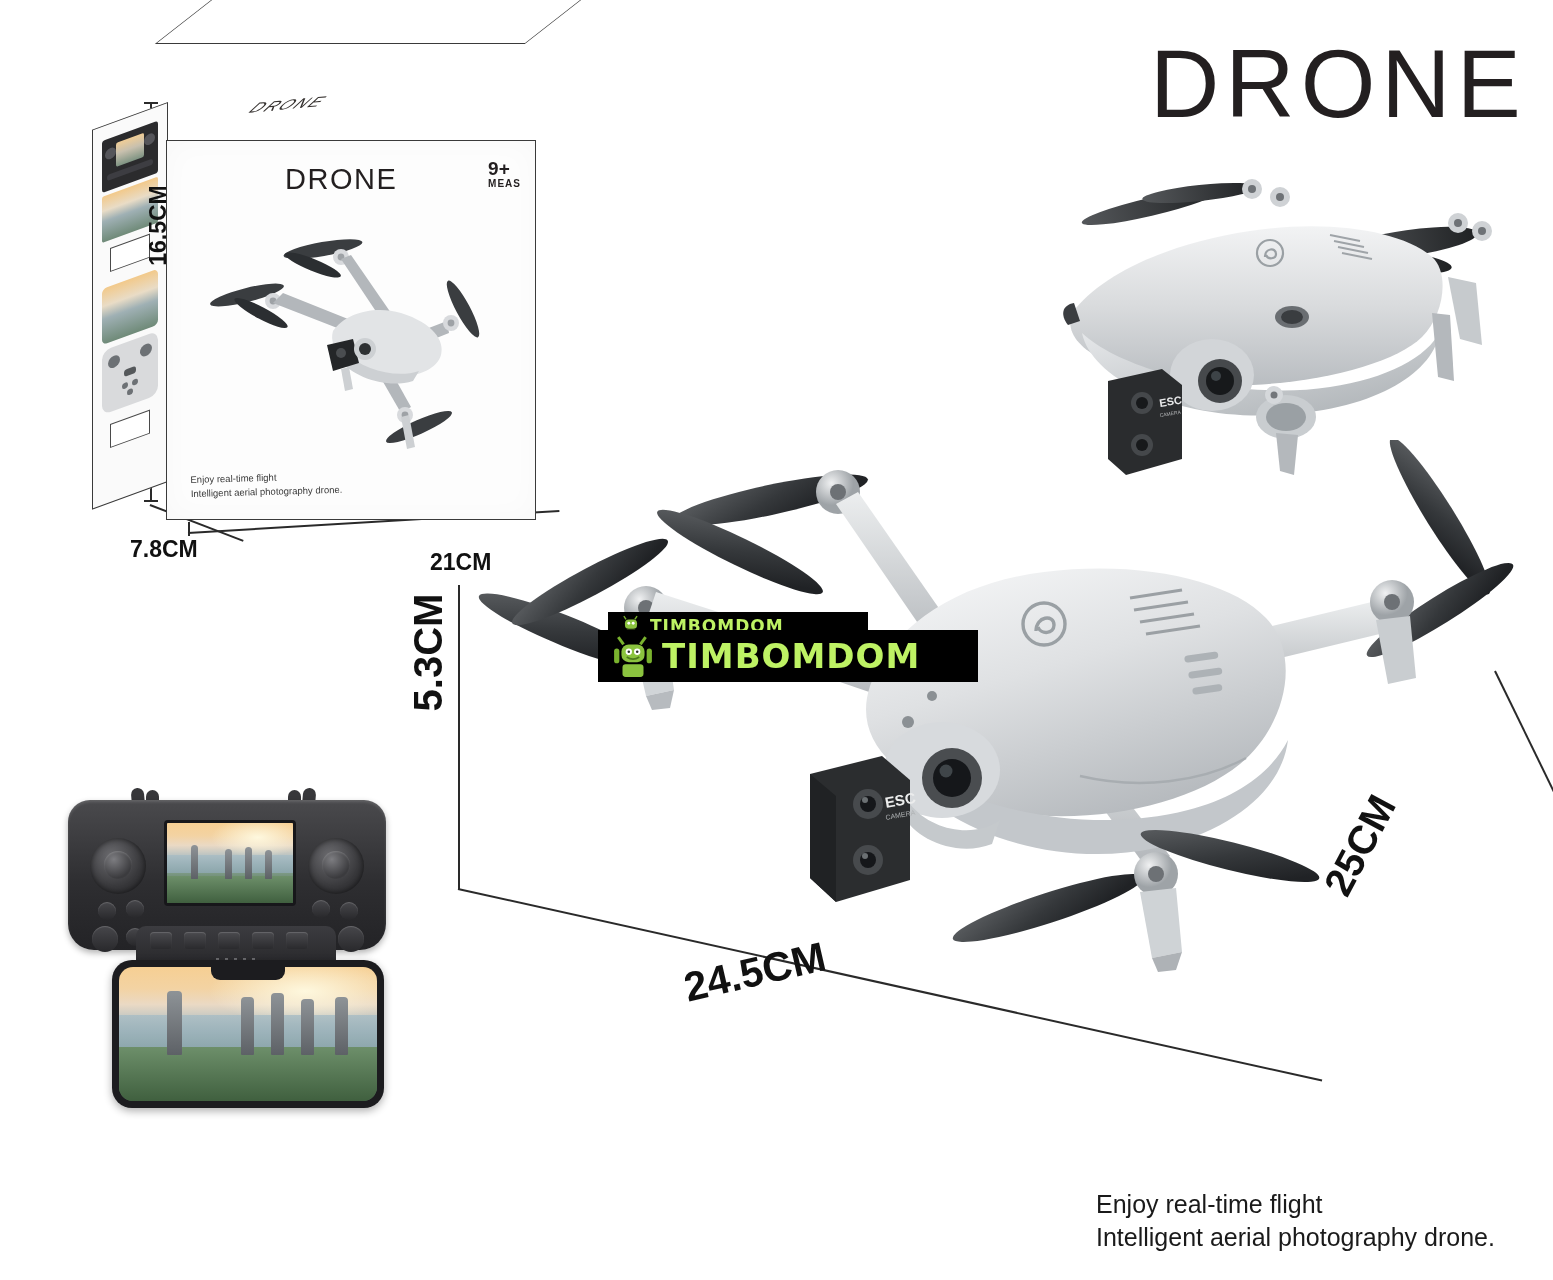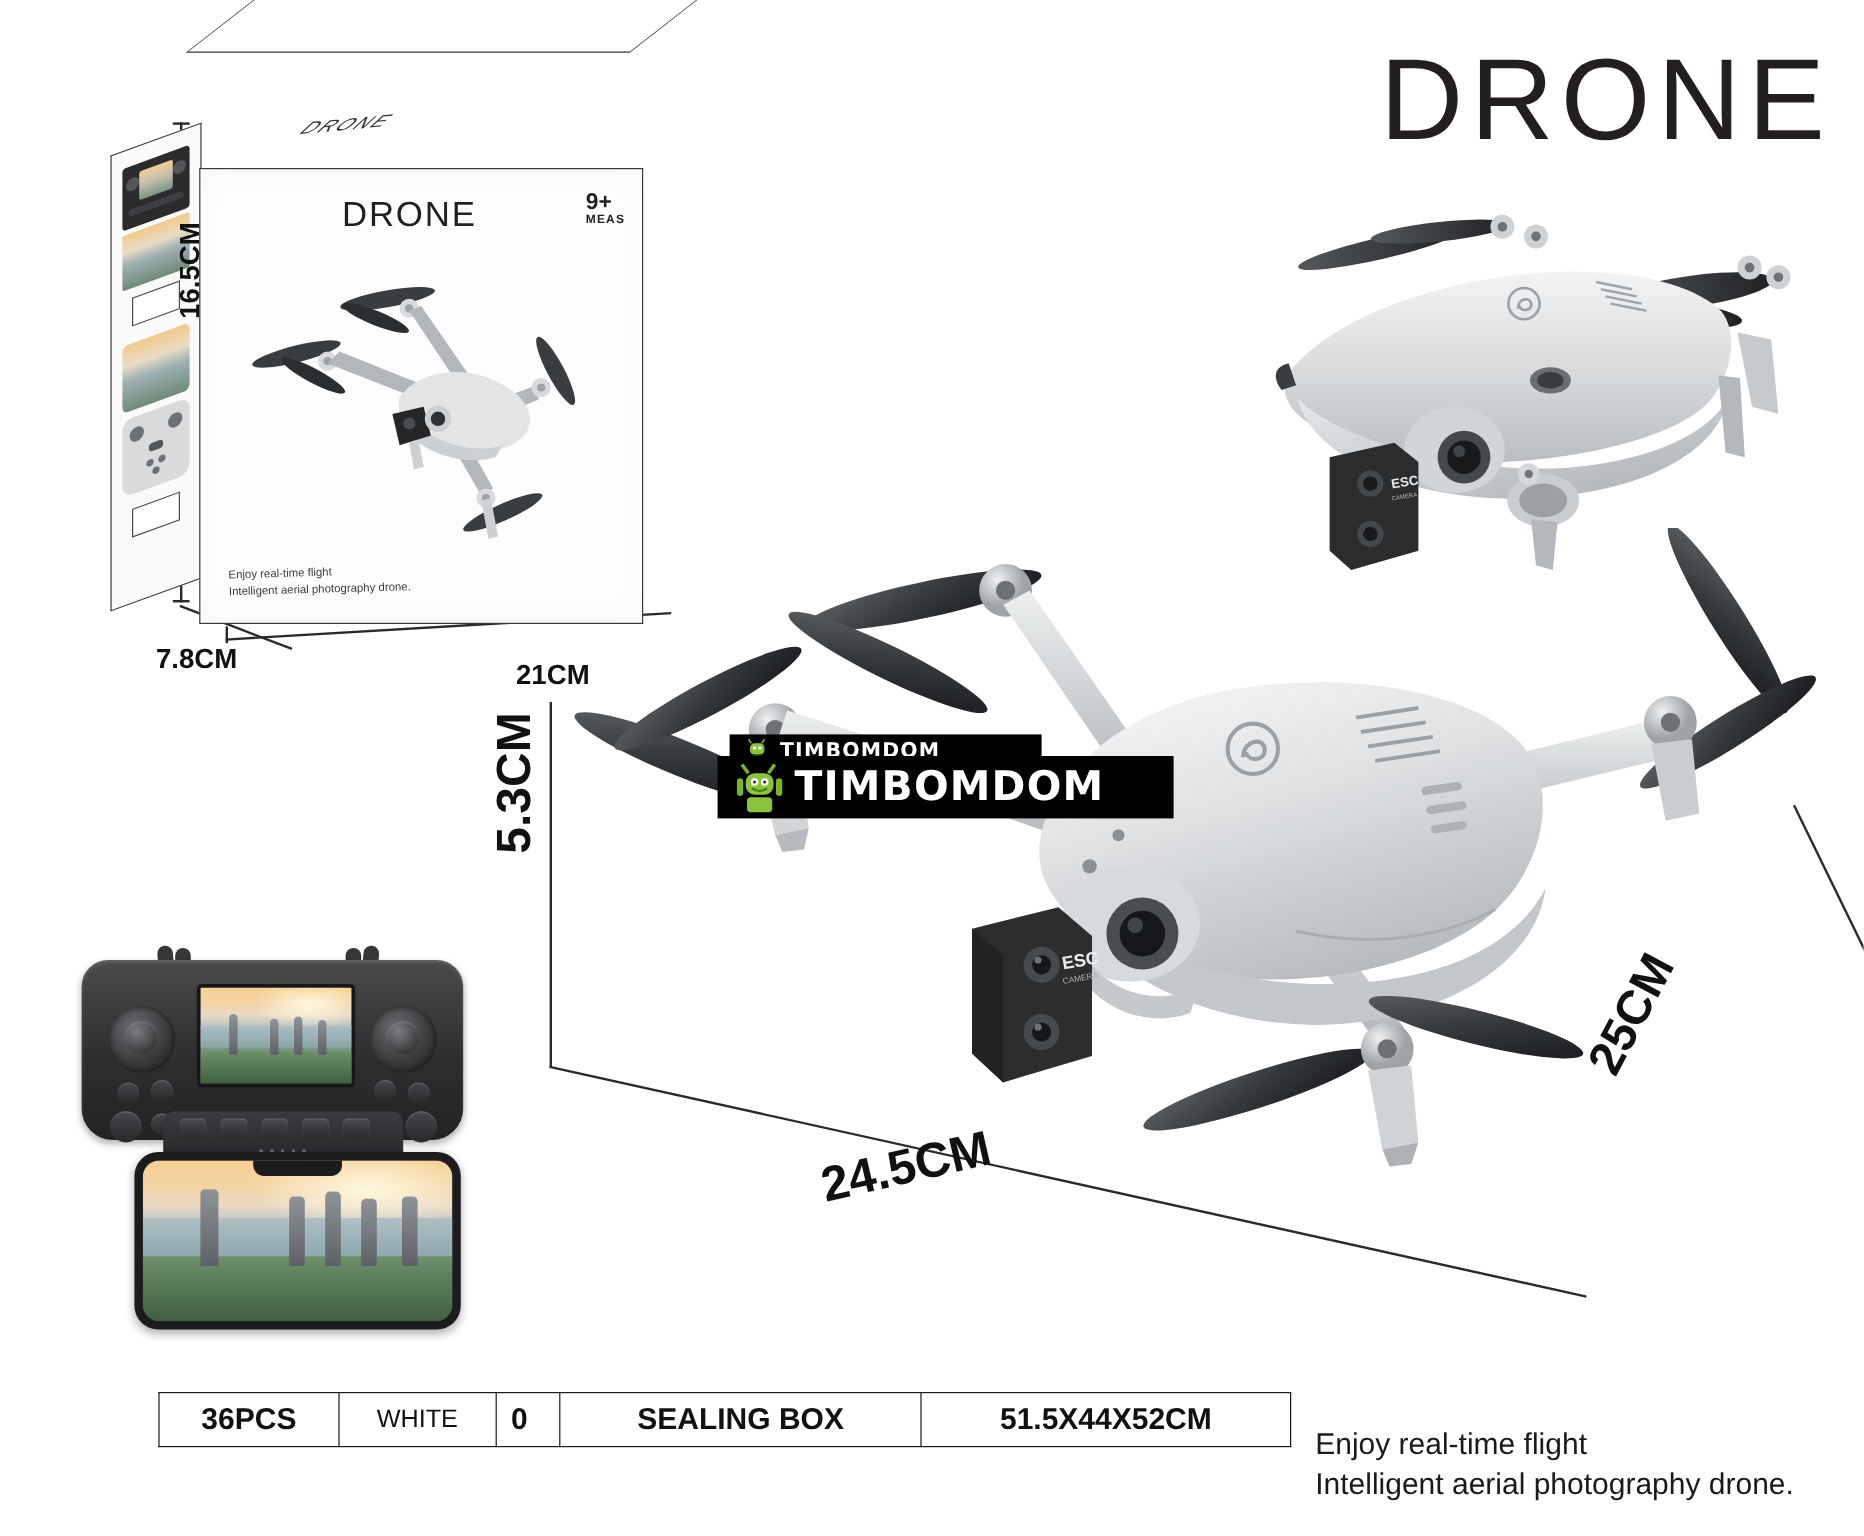--- a/index.html
+++ b/index.html
@@ -124,21 +124,21 @@
     transform: rotate(-62deg); transform-origin:left center; white-space:nowrap;
   }
 
   
   #watermark-group { left:600px; top:612px; width:400px; height:75px; }
   .wm {
     position:absolute; background:#000; display:flex; align-items:center;
     overflow:hidden;
   }
   .wm-text {
-    font-weight:800; color:#ffffff; letter-spacing:1px;
+    font-weight:800; color:#bef264; letter-spacing:1px;
     font-family:"DejaVu Sans", sans-serif;
   }
   #wm-small { left:10px; top:0px; width:260px; height:28px; }
   #wm-small .wm-text { font-size:17px; margin-left:42px; }
   #wm-large { left:0px; top:18px; width:380px; height:52px; }
   #wm-large .wm-text { font-size:34px; margin-left:64px; }
   .robot { position:absolute; }
 
   
   #controller-block { left:60px; top:788px; width:340px; height:345px; }
@@ -621,26 +621,19 @@
         <div class="tower" style="left:152px; bottom:34%; width:13px; height:62px;"></div>
         <div class="tower" style="left:182px; bottom:34%; width:13px; height:56px;"></div>
         <div class="tower" style="left:216px; bottom:34%; width:13px; height:58px;"></div>
       </div>
     </div>
   </div>
 </div>
 
 <table id="spec-table">
   <tbody>
-    <tr class="val">
-      <td>36PCS</td>
-      <td class="light">WHITE</td>
-      <td class="lft">0</td>
-      <td>SEALING BOX</td>
-      <td>51.5X44X52CM</td>
-    </tr>
   </tbody>
 </table>
 
 <div class="abs" id="footer-tag">
   <div>Enjoy real-time flight</div>
   <div>Intelligent aerial photography drone.</div>
 </div>
 
 </body></html>

